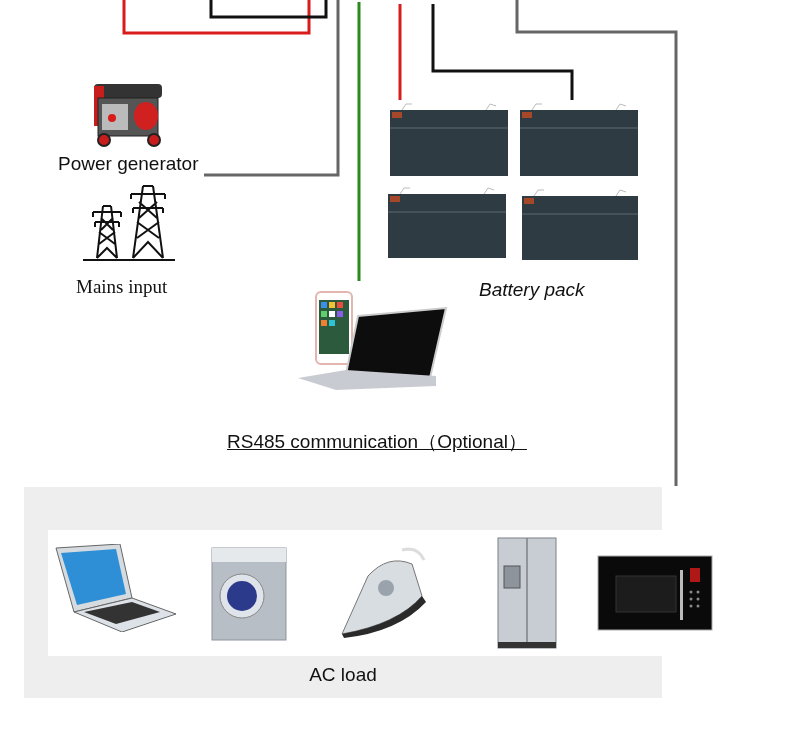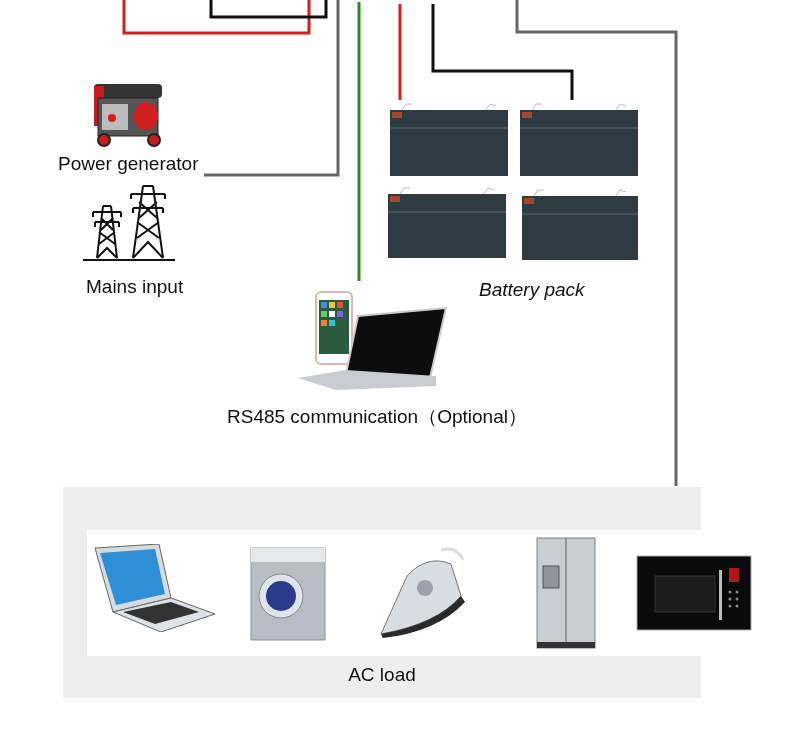--- a/index.html
+++ b/index.html
@@ -1,21 +1,21 @@
 <!DOCTYPE html>
 <html><head>
 <meta charset="utf-8">
 <style>
   html, body { margin: 0; padding: 0; background: #ffffff; }
   body { width: 790px; height: 748px; position: relative; overflow: hidden;
          font-family: "Liberation Sans", sans-serif; color: #111; }
   .abs { position: absolute; }
   .label { position: absolute; font-size: 19px; white-space: nowrap; color: #111; }
   svg.wires { position: absolute; left: 0; top: 0; }
-  .ac-panel { position: absolute; left: 24px; top: 487px; width: 638px; height: 211px; background: #eeeeee; margin-left: 39px; }
+  .ac-panel { position: absolute; left: 24px; top: 487px; width: 638px; height: 211px; background: #eeeeee; }
   .ac-strip { position: absolute; left: 24px; top: 43px; width: 681px; height: 126px; background: #ffffff; }
   .ac-label { position: absolute; left: 0; width: 100%; top: 177px; text-align: center; font-size: 19px; }
 </style>
 </head>
 <body>
 
 <svg class="wires" width="790" height="748">
 
   <polyline points="124,0 124,33 309,33 309,0" fill="none" stroke="#d81c1c" stroke-width="3"></polyline>
 
@@ -50,21 +50,21 @@
   <svg width="96" height="80" viewBox="0 0 96 80" fill="none" stroke="#111" stroke-width="2">
 
     <path d="M22 24 L16 76 M30 24 L36 76 M22 24 L30 24 M18 50 L34 62 M34 50 L18 62 M20 36 L32 48 M32 36 L20 48 M16 76 L26 66 L36 76"></path>
     <path d="M12 30 L40 30 M14 40 L38 40 M12 30 L12 35 M40 30 L40 35 M14 40 L14 45 M38 40 L38 45"></path>
 
     <path d="M62 4 L52 76 M72 4 L82 76 M62 4 L72 4 M56 40 L78 56 M78 40 L56 56 M58 20 L76 36 M76 20 L58 36 M52 76 L67 60 L82 76"></path>
     <path d="M50 12 L84 12 M52 26 L82 26 M50 12 L50 17 M84 12 L84 17 M52 26 L52 31 M82 26 L82 31"></path>
     <path d="M2 78 L94 78"></path>
   </svg>
 </div>
-<div class="label" style="left:86px;top:276px;">Mains input</div>
+<div class="label" style="left:76px;top:276px;font-family:Liberation Serif, serif;">Mains input</div>
 
 <div class="abs" style="left:388px;top:102px;">
   <svg width="252" height="160" viewBox="0 0 252 160">
     <g>
       <rect x="2" y="8" width="118" height="66" fill="#2f3b42"></rect>
       <line x1="2" y1="26" x2="120" y2="26" stroke="#4f5b62" stroke-width="1.5"></line>
       <rect x="4" y="10" width="10" height="6" fill="#a5482a"></rect>
       <path d="M14 8 L18 2 L24 2" stroke="#bbb" fill="none"></path>
         <path d="M98 8 L102 2 L108 4" stroke="#bbb" fill="none"></path>
     </g>
@@ -106,21 +106,21 @@
         <rect x="41" y="21" width="6" height="6" fill="#8a5de8"></rect>
       <rect x="25" y="30" width="6" height="6" fill="#f08030"></rect>
         <rect x="33" y="30" width="6" height="6" fill="#2ec4d8"></rect>
     </g>
     <g>
       <polygon points="62,26 150,18 134,88 50,84" fill="#0d0d0d" stroke="#ccc" stroke-width="2"></polygon>
       <polygon points="2,88 50,80 140,86 140,96 40,100" fill="#c8ccd2"></polygon>
     </g>
   </svg>
 </div>
-<div class="label" style="left:227px;top:404px;">RS485 communication（Optional）</div>
+<div class="label" style="left:227px;top:429px;text-decoration:underline;">RS485 communication（Optional）</div>
 
 <div class="ac-panel">
   <div class="ac-strip">
 
     <svg class="abs" style="left:4px;top:14px;" width="128" height="88" viewBox="0 0 128 88">
       <polygon points="4,4 68,0 80,54 22,68" fill="#d6dbe0" stroke="#666"></polygon>
       <polygon points="9,9 64,5 74,50 25,61" fill="#2e8fd6"></polygon>
       <polygon points="22,68 80,54 124,70 70,88" fill="#dde2e8" stroke="#666"></polygon>
       <polygon points="32,68 80,58 108,68 64,80" fill="#333"></polygon>
     </svg>

